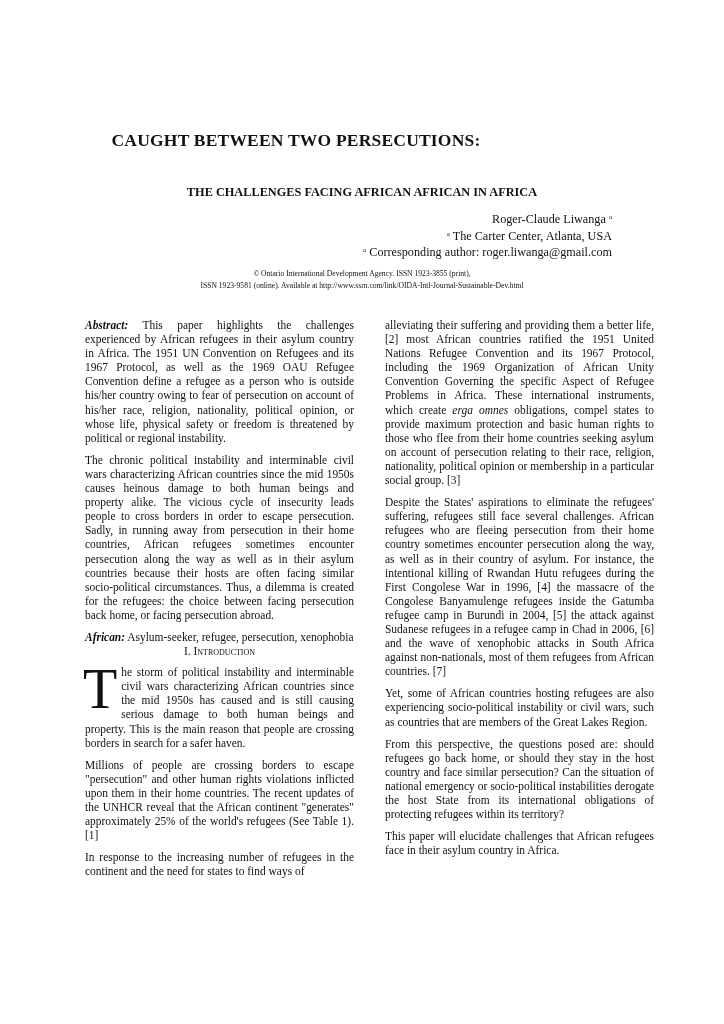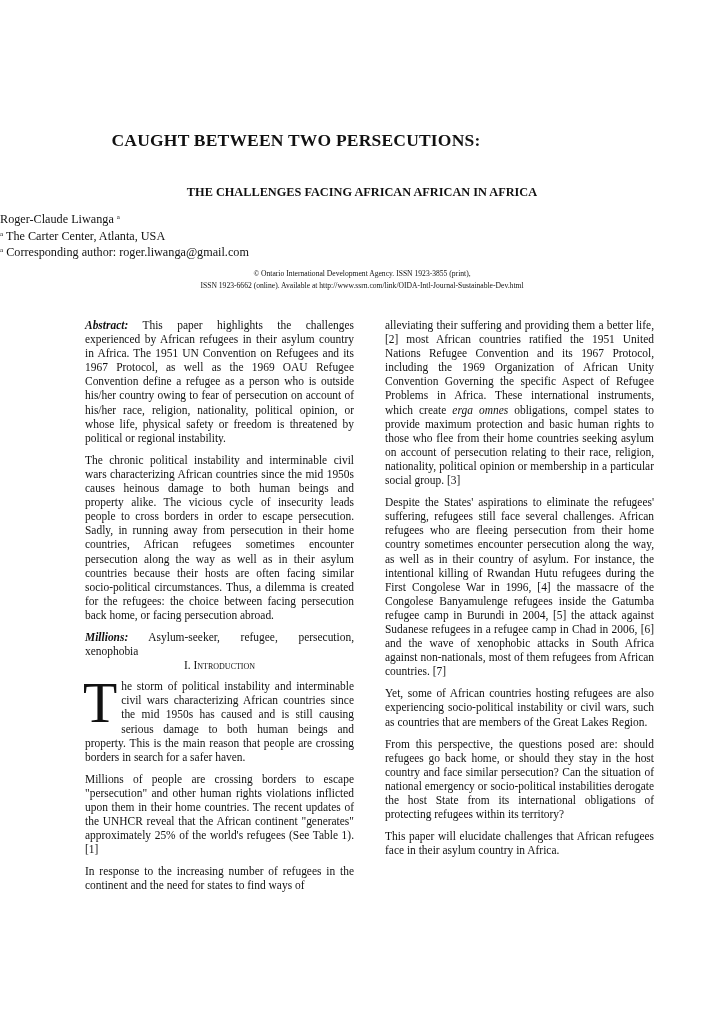--- a/index.html
+++ b/index.html
@@ -2,21 +2,21 @@
 <html><head>
 <meta charset="utf-8">
 <style>
   html, body { margin: 0; padding: 0; background: #ffffff; }
   body { width: 724px; height: 1024px; position: relative; overflow: hidden;
          font-family: "Liberation Serif", "DejaVu Serif", serif; color: #111; }
   .title { position: absolute; top: 130px; left: 0; width: 592px; text-align: center;
            font-weight: bold; font-size: 17.5px; letter-spacing: 0.2px; }
   .subtitle { position: absolute; top: 185px; left: 0; width: 724px; text-align: center;
               font-weight: bold; font-size: 12.3px; }
-  .authors { position: absolute; top: 210px; left: 0; width: 612px; text-align: left;
+  .authors { position: absolute; top: 210px; left: 0; width: 612px; text-align: right;
              font-size: 12.2px; line-height: 14.5px; }
   .authors sup { font-size: 7px; vertical-align: 4px; }
   .copyright { position: absolute; top: 268px; left: 0; width: 724px; text-align: center;
                font-size: 7.6px; line-height: 12px; }
   .col { position: absolute; top: 318px; width: 269px; font-size: 11.45px; line-height: 14.1px;
          text-align: justify; }
   .col-left { left: 85px; }
   .col-right { left: 385px; }
   .col p { margin: 0 0 8px 0; }
   .col p.tight { margin-bottom: 0; }
@@ -33,27 +33,27 @@
 <div class="subtitle">THE CHALLENGES FACING AFRICAN AFRICAN IN AFRICA</div>
 
 <div class="authors">
   <div><span>Roger-Claude Liwanga</span> <sup>a</sup></div>
   <div><sup>a</sup> <span>The Carter Center, Atlanta, USA</span></div>
   <div><sup>a</sup> <span>Corresponding author: roger.liwanga@gmail.com</span></div>
 </div>
 
 <div class="copyright">
   <div>© Ontario International Development Agency. ISSN 1923-3855 (print),</div>
-  <div>ISSN 1923-6662 (online). Available at http://www.ssrn.com/link/OIDA-Intl-Journal-Sustainable-Dev.html</div>
+  <div>ISSN 1923-9581 (online). Available at http://www.ssrn.com/link/OIDA-Intl-Journal-Sustainable-Dev.html</div>
 </div>
 
 <div class="col col-left">
   <p><span class="label">Abstract:</span><span> This paper highlights the challenges experienced by African refugees in their asylum country in Africa. The 1951 UN Convention on Refugees and its 1967 Protocol, as well as the 1969 OAU Refugee Convention define a refugee as a person who is outside his/her country owing to fear of persecution on account of his/her race, religion, nationality, political opinion, or whose life, physical safety or freedom is threatened by political or regional instability.</span></p>
   <p>The chronic political instability and interminable civil wars characterizing African countries since the mid 1950s causes heinous damage to both human beings and property alike. The vicious cycle of insecurity leads people to cross borders in order to escape persecution. Sadly, in running away from persecution in their home countries, African refugees sometimes encounter persecution along the way as well as in their asylum countries because their hosts are often facing similar socio-political circumstances. Thus, a dilemma is created for the refugees: the choice between facing persecution back home, or facing persecution abroad.</p>
-  <p class="tight"><span class="label">Millions:</span><span> Asylum-seeker, refugee, persecution, xenophobia</span></p>
+  <p class="tight"><span class="label">African:</span><span> Asylum-seeker, refugee, persecution, xenophobia</span></p>
   <div class="sect"><span>I. </span><span class="sc">Introduction</span></div>
   <p><span class="dropcap">T</span><span>he storm of political instability and interminable civil wars characterizing African countries since the mid 1950s has caused and is still causing serious damage to both human beings and property. This is the main reason that people are crossing borders in search for a safer haven.</span></p>
   <p>Millions of people are crossing borders to escape "persecution" and other human rights violations inflicted upon them in their home countries. The recent updates of the UNHCR reveal that the African continent "generates" approximately 25% of the world's refugees (See Table 1). [1]</p>
   <p>In response to the increasing number of refugees in the continent and the need for states to find ways of</p>
 </div>
 
 <div class="col col-right">
   <p><span>alleviating their suffering and providing them a better life, [2] most African countries ratified the 1951 United Nations Refugee Convention and its 1967 Protocol, including the 1969 Organization of African Unity Convention Governing the specific Aspect of Refugee Problems in Africa. These international instruments, which create </span><em class="it">erga omnes</em><span> obligations, compel states to provide maximum protection and basic human rights to those who flee from their home countries seeking asylum on account of persecution relating to their race, religion, nationality, political opinion or membership in a particular social group. [3]</span></p>
   <p>Despite the States' aspirations to eliminate the refugees' suffering, refugees still face several challenges. African refugees who are fleeing persecution from their home country sometimes encounter persecution along the way, as well as in their country of asylum. For instance, the intentional killing of Rwandan Hutu refugees during the First Congolese War in 1996, [4] the massacre of the Congolese Banyamulenge refugees inside the Gatumba refugee camp in Burundi in 2004, [5] the attack against Sudanese refugees in a refugee camp in Chad in 2006, [6] and the wave of xenophobic attacks in South Africa against non-nationals, most of them refugees from African countries. [7]</p>
   <p>Yet, some of African countries hosting refugees are also experiencing socio-political instability or civil wars, such as countries that are members of the Great Lakes Region.</p>

